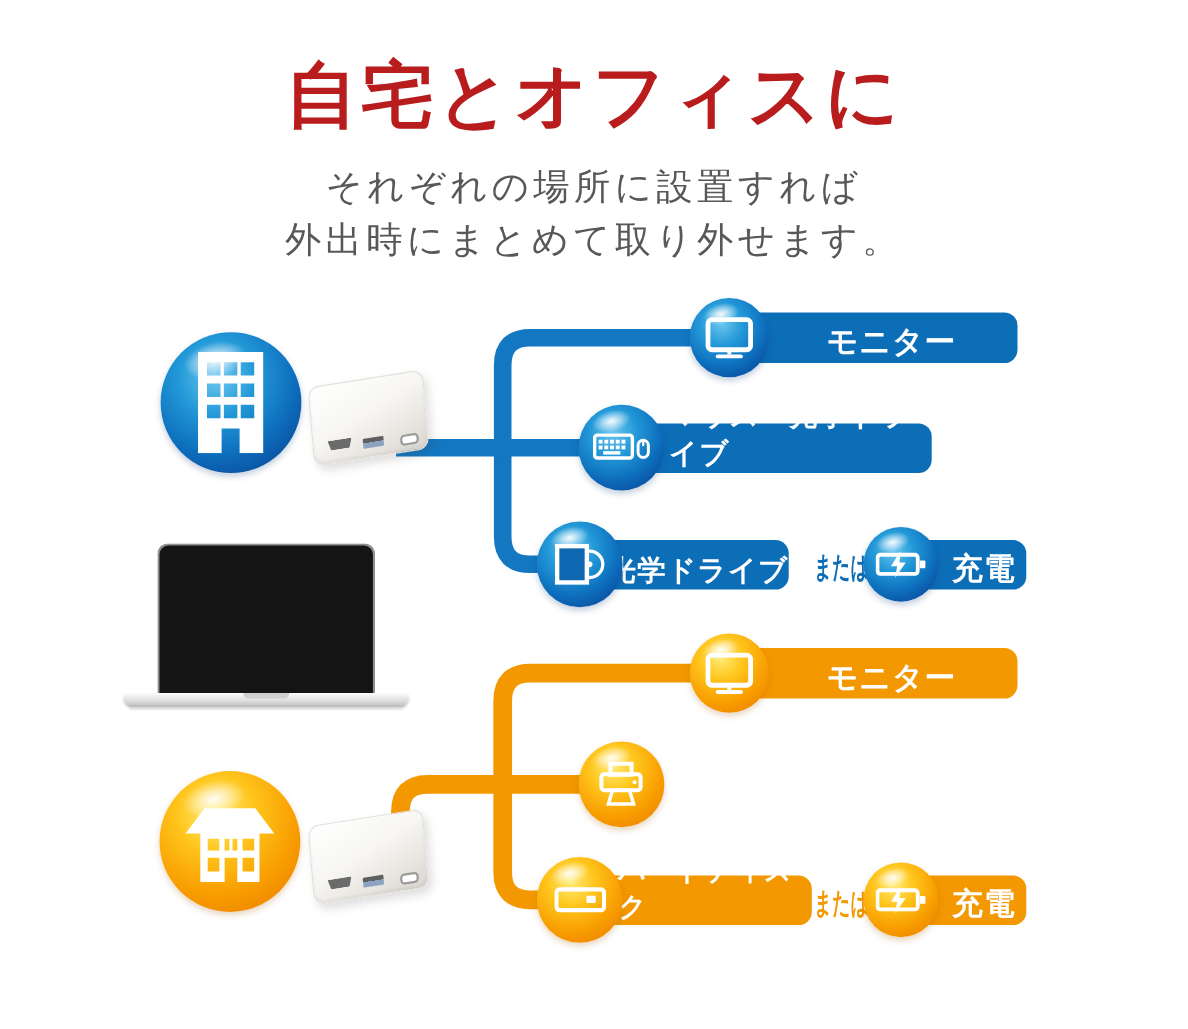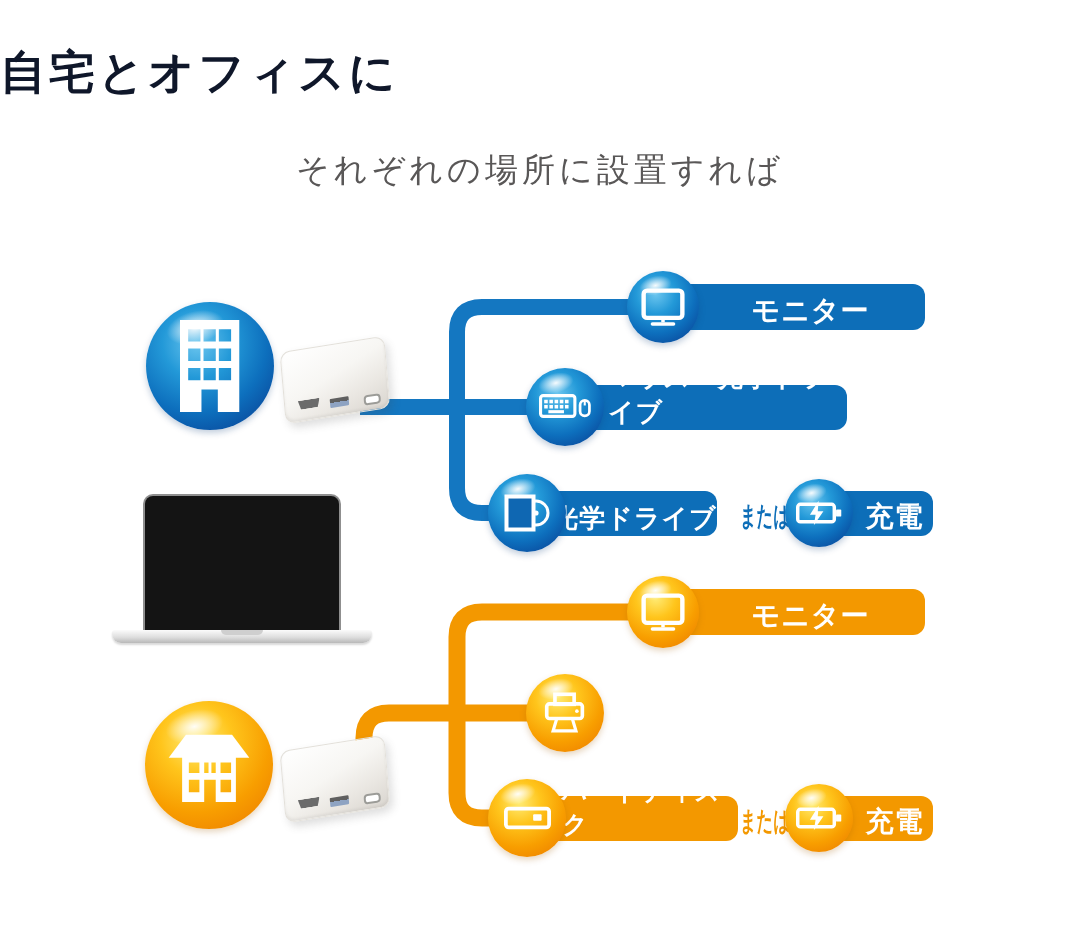--- a/index.html
+++ b/index.html
@@ -1,21 +1,21 @@
 <!DOCTYPE html>
 <html><head>
 <meta charset="utf-8">
 <style>
   html,body{margin:0;padding:0;background:#ffffff;}
   body{font-family:"Liberation Sans","DejaVu Sans",sans-serif;}
   .page{position:relative;width:1080px;height:935px;margin:0 auto;background:#ffffff;overflow:hidden;}
 
   
-  .title{position:absolute;left:0;top:42px;width:100%;
-         font-size:46px;font-weight:900;color:#0f172a;letter-spacing:3px;}
+  .title{position:absolute;left:0;top:42px;width:100%;text-align:center;
+         font-size:66px;font-weight:900;color:#b91c1c;letter-spacing:3px;}
   .subtitle{position:absolute;left:0;width:100%;text-align:center;
             font-size:33px;color:#595757;letter-spacing:4px;font-weight:500;}
   .subtitle.l1{top:148px;}
   .subtitle.l2{top:196px;}
 
   
   .wires{position:absolute;left:0;top:0;width:1080px;height:935px;z-index:1;pointer-events:none;}
 
   
   .sphere{position:absolute;border-radius:50%;z-index:3;display:flex;align-items:center;justify-content:center;}
@@ -74,20 +74,21 @@
   .laptop-base::before{content:"";position:absolute;left:50%;top:0;transform:translateX(-50%);
         width:42px;height:5px;background:#cfcfcf;border-radius:0 0 6px 6px;}
 </style>
 </head>
 <body>
 
 <div class="page">
 
   <div class="title">自宅とオフィスに</div>
   <div class="subtitle l1">それぞれの場所に設置すれば</div>
+  <div class="subtitle l2">外出時にまとめて取り外せます。</div>
 
   <svg class="wires" viewBox="0 0 1080 935">
     <g stroke="#1477c1" stroke-width="16" fill="none">
       <path d="M646,307 H482 Q457,307 457,332 V488 Q457,513 482,513 H532"></path>
       <path d="M360,407 H570"></path>
     </g>
     <g stroke="#f39800" stroke-width="17" fill="none">
       <path d="M646,612 H482 Q457,612 457,637 V793 Q457,818 482,818 H532"></path>
       <path d="M575,713 H389 Q364,713 364,738 V766"></path>
     </g>

